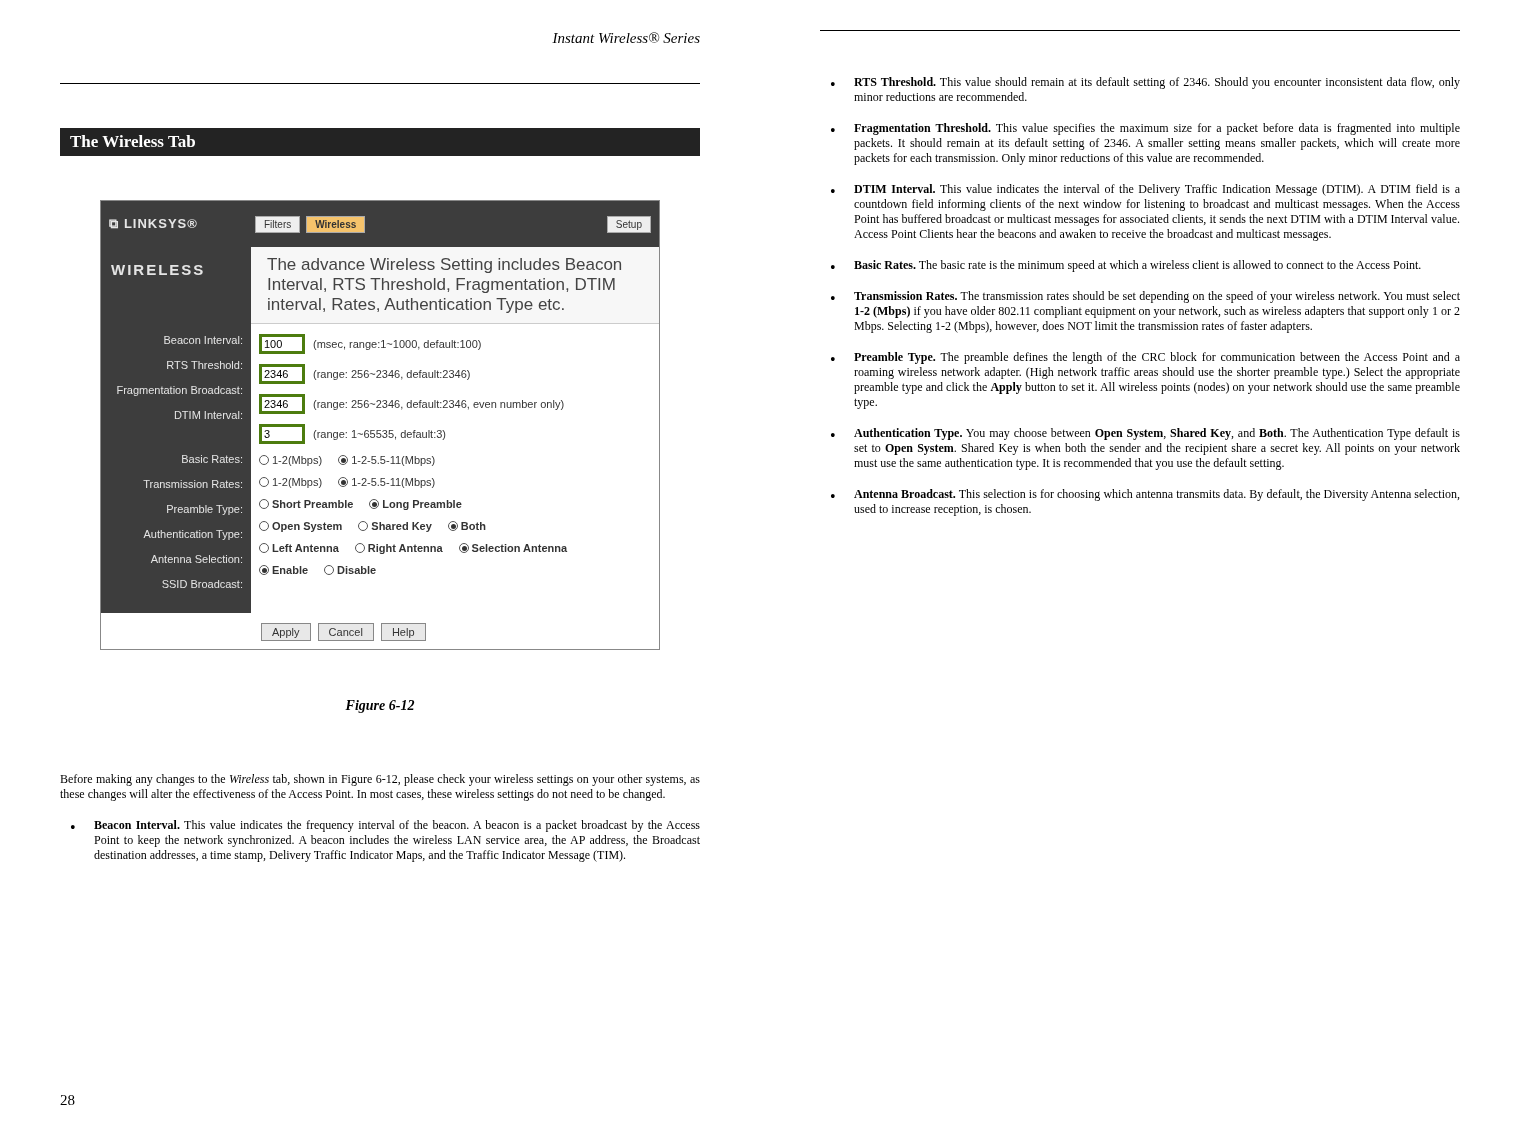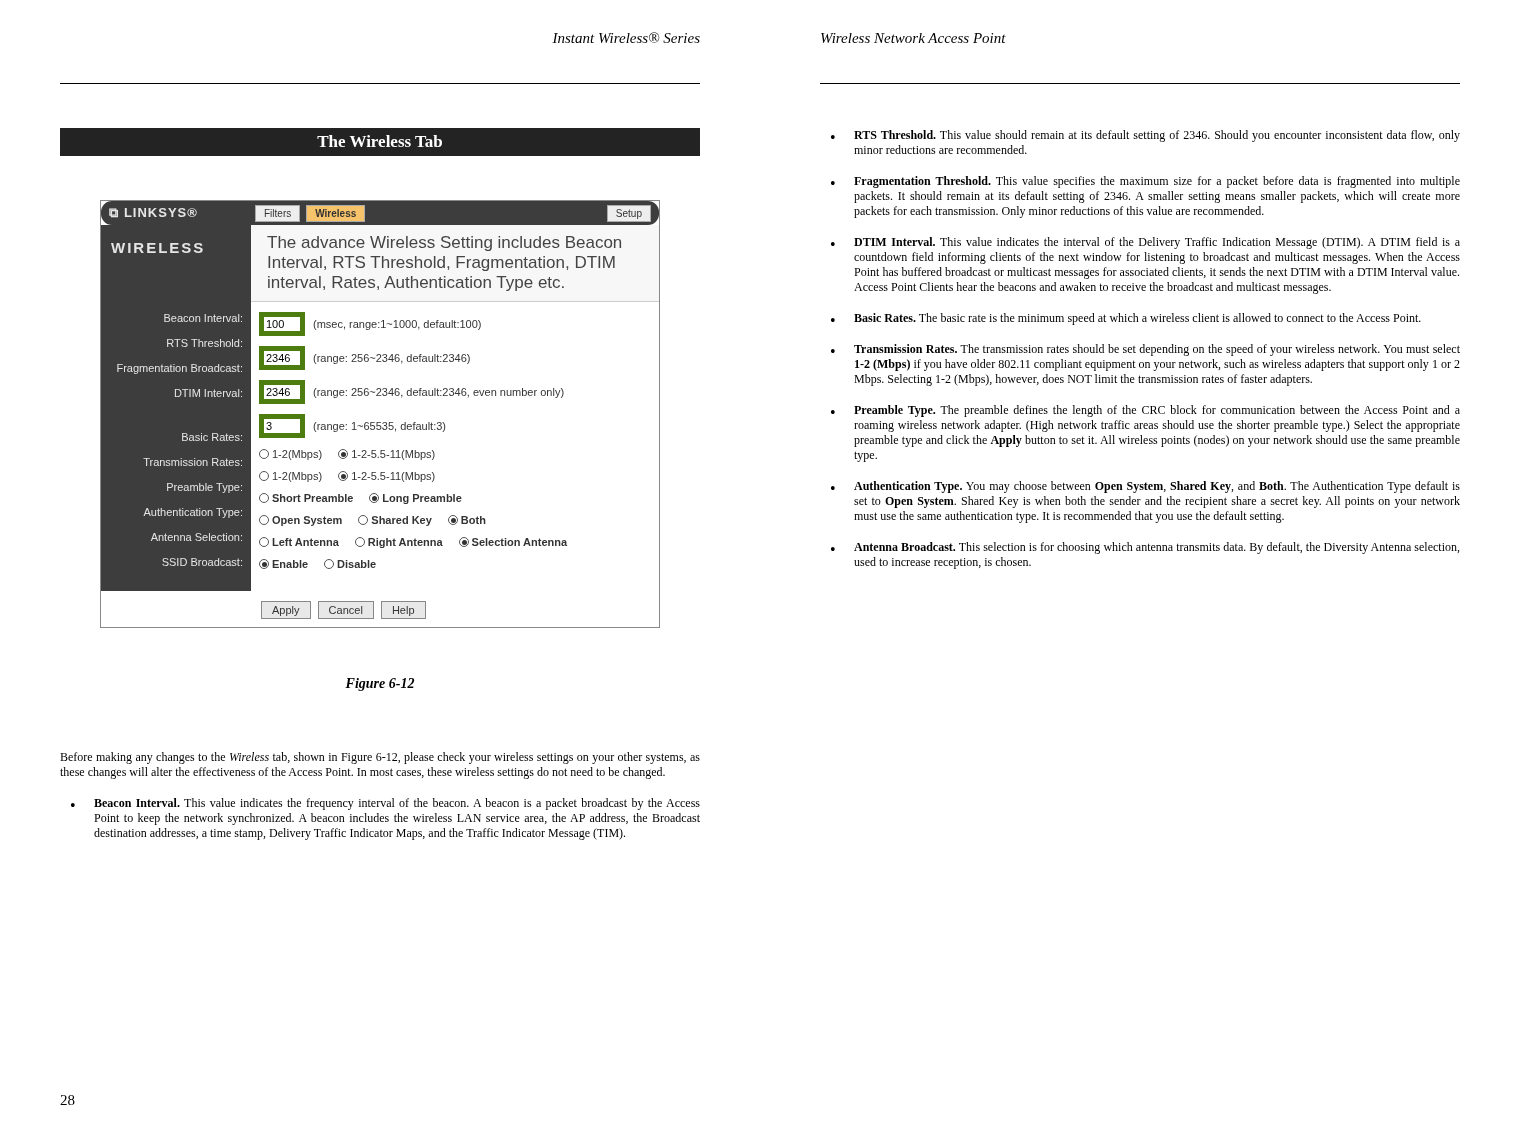--- a/index.html
+++ b/index.html
@@ -32,40 +32,38 @@
     border-top: 1px solid #000;
     margin-bottom: 12px;
   }
   .section-title {
     background: #232323;
     color: #fff;
     font-weight: bold;
     font-size: 17px;
     padding: 4px 10px;
     margin-bottom: 12px;
-    text-align: center;
   }
 
   
   .screenshot {
     width: 560px;
     margin: 0 auto 10px auto;
     border: 1px solid #888;
     font-family: Verdana, Arial, sans-serif;
     font-size: 11px;
     color: #333;
   }
   .ss-top {
     display: flex;
     background: #3d3d3d;
-    height: 24px;
+    height: 46px;
     align-items: center;
     padding: 0 8px;
     gap: 6px;
-    border-radius: 11px;
   }
   .logo {
     color: #e5e5e5;
     font-weight: bold;
     font-size: 13px;
     letter-spacing: 1px;
     flex: 0 0 140px;
     font-family: Verdana, sans-serif;
   }
   .tab {
@@ -107,21 +105,21 @@
   .ss-fields {
     flex: 1;
     padding: 10px 8px;
     font-size: 11px;
   }
   .ss-fields .row { margin-bottom: 10px; display: flex; align-items: center; gap: 8px; white-space: nowrap; }
   .ss-fields input[type=text] {
     width: 46px;
     font-size: 11px;
     padding: 1px 2px;
-    border: 5px solid #4d7c0f;
+    border: 3px solid #4d7c0f;
   }
   .radio { display: inline-flex; align-items: center; gap: 3px; margin-right: 8px; }
   .radio-dot {
     width: 10px; height: 10px; border: 1px solid #555; border-radius: 50%; display: inline-block; position: relative;
   }
   .radio-dot.sel::after {
     content: ""; position: absolute; width: 5px; height: 5px; background: #333; border-radius: 50%; top: 2px; left: 2px;
   }
   .ss-buttons { padding: 10px 0 8px 160px; }
   .btn {
@@ -308,21 +306,20 @@
       <li>
         <span class="b">Beacon Interval.</span><span>  This value indicates the frequency interval of the beacon. A beacon is a packet broadcast by the Access Point to keep the network synchronized. A beacon includes the wireless LAN service area, the AP address, the Broadcast destination addresses, a time stamp, Delivery Traffic Indicator Maps, and the Traffic Indicator Message (TIM).</span>
       </li>
     </ul>
   </div>
 
   <div class="page-num">28</div>
 </div>
 
 <div class="page right">
-  <div class="header-row">Wireless Network Access Point</div>
   <div class="header-rule"></div>
 
   <div class="body-text">
     <ul class="bullets">
       <li><span class="b">RTS Threshold.</span><span>  This value should remain at its default setting of 2346. Should you encounter inconsistent data flow, only minor reductions are recommended.</span></li>
       <li><span class="b">Fragmentation Threshold.</span><span>  This value specifies the maximum size for a packet before data is fragmented into multiple packets. It should remain at its default setting of 2346. A smaller setting means smaller packets, which will create more packets for each transmission. Only minor reductions of this value are recommended.</span></li>
       <li><span class="b">DTIM Interval.</span><span>  This value indicates the interval of the Delivery Traffic Indication Message (DTIM). A DTIM field is a countdown field informing clients of the next window for listening to broadcast and multicast messages. When the Access Point has buffered broadcast or multicast messages for associated clients, it sends the next DTIM with a DTIM Interval value. Access Point Clients hear the beacons and awaken to receive the broadcast and multicast messages.</span></li>
       <li><span class="b">Basic Rates.</span><span> The basic rate is the minimum speed at which a wireless client is allowed to connect to the Access Point.</span></li>
       <li>
         <span class="b">Transmission Rates.</span><span> The transmission rates should be set depending on the speed of your wireless network. You must select </span><span class="b">1-2 (Mbps)</span><span> if you have older 802.11 compliant equipment on your network, such as wireless adapters that support only 1 or 2 Mbps. Selecting 1-2 (Mbps), however, does NOT limit the transmission rates of faster adapters.</span>

